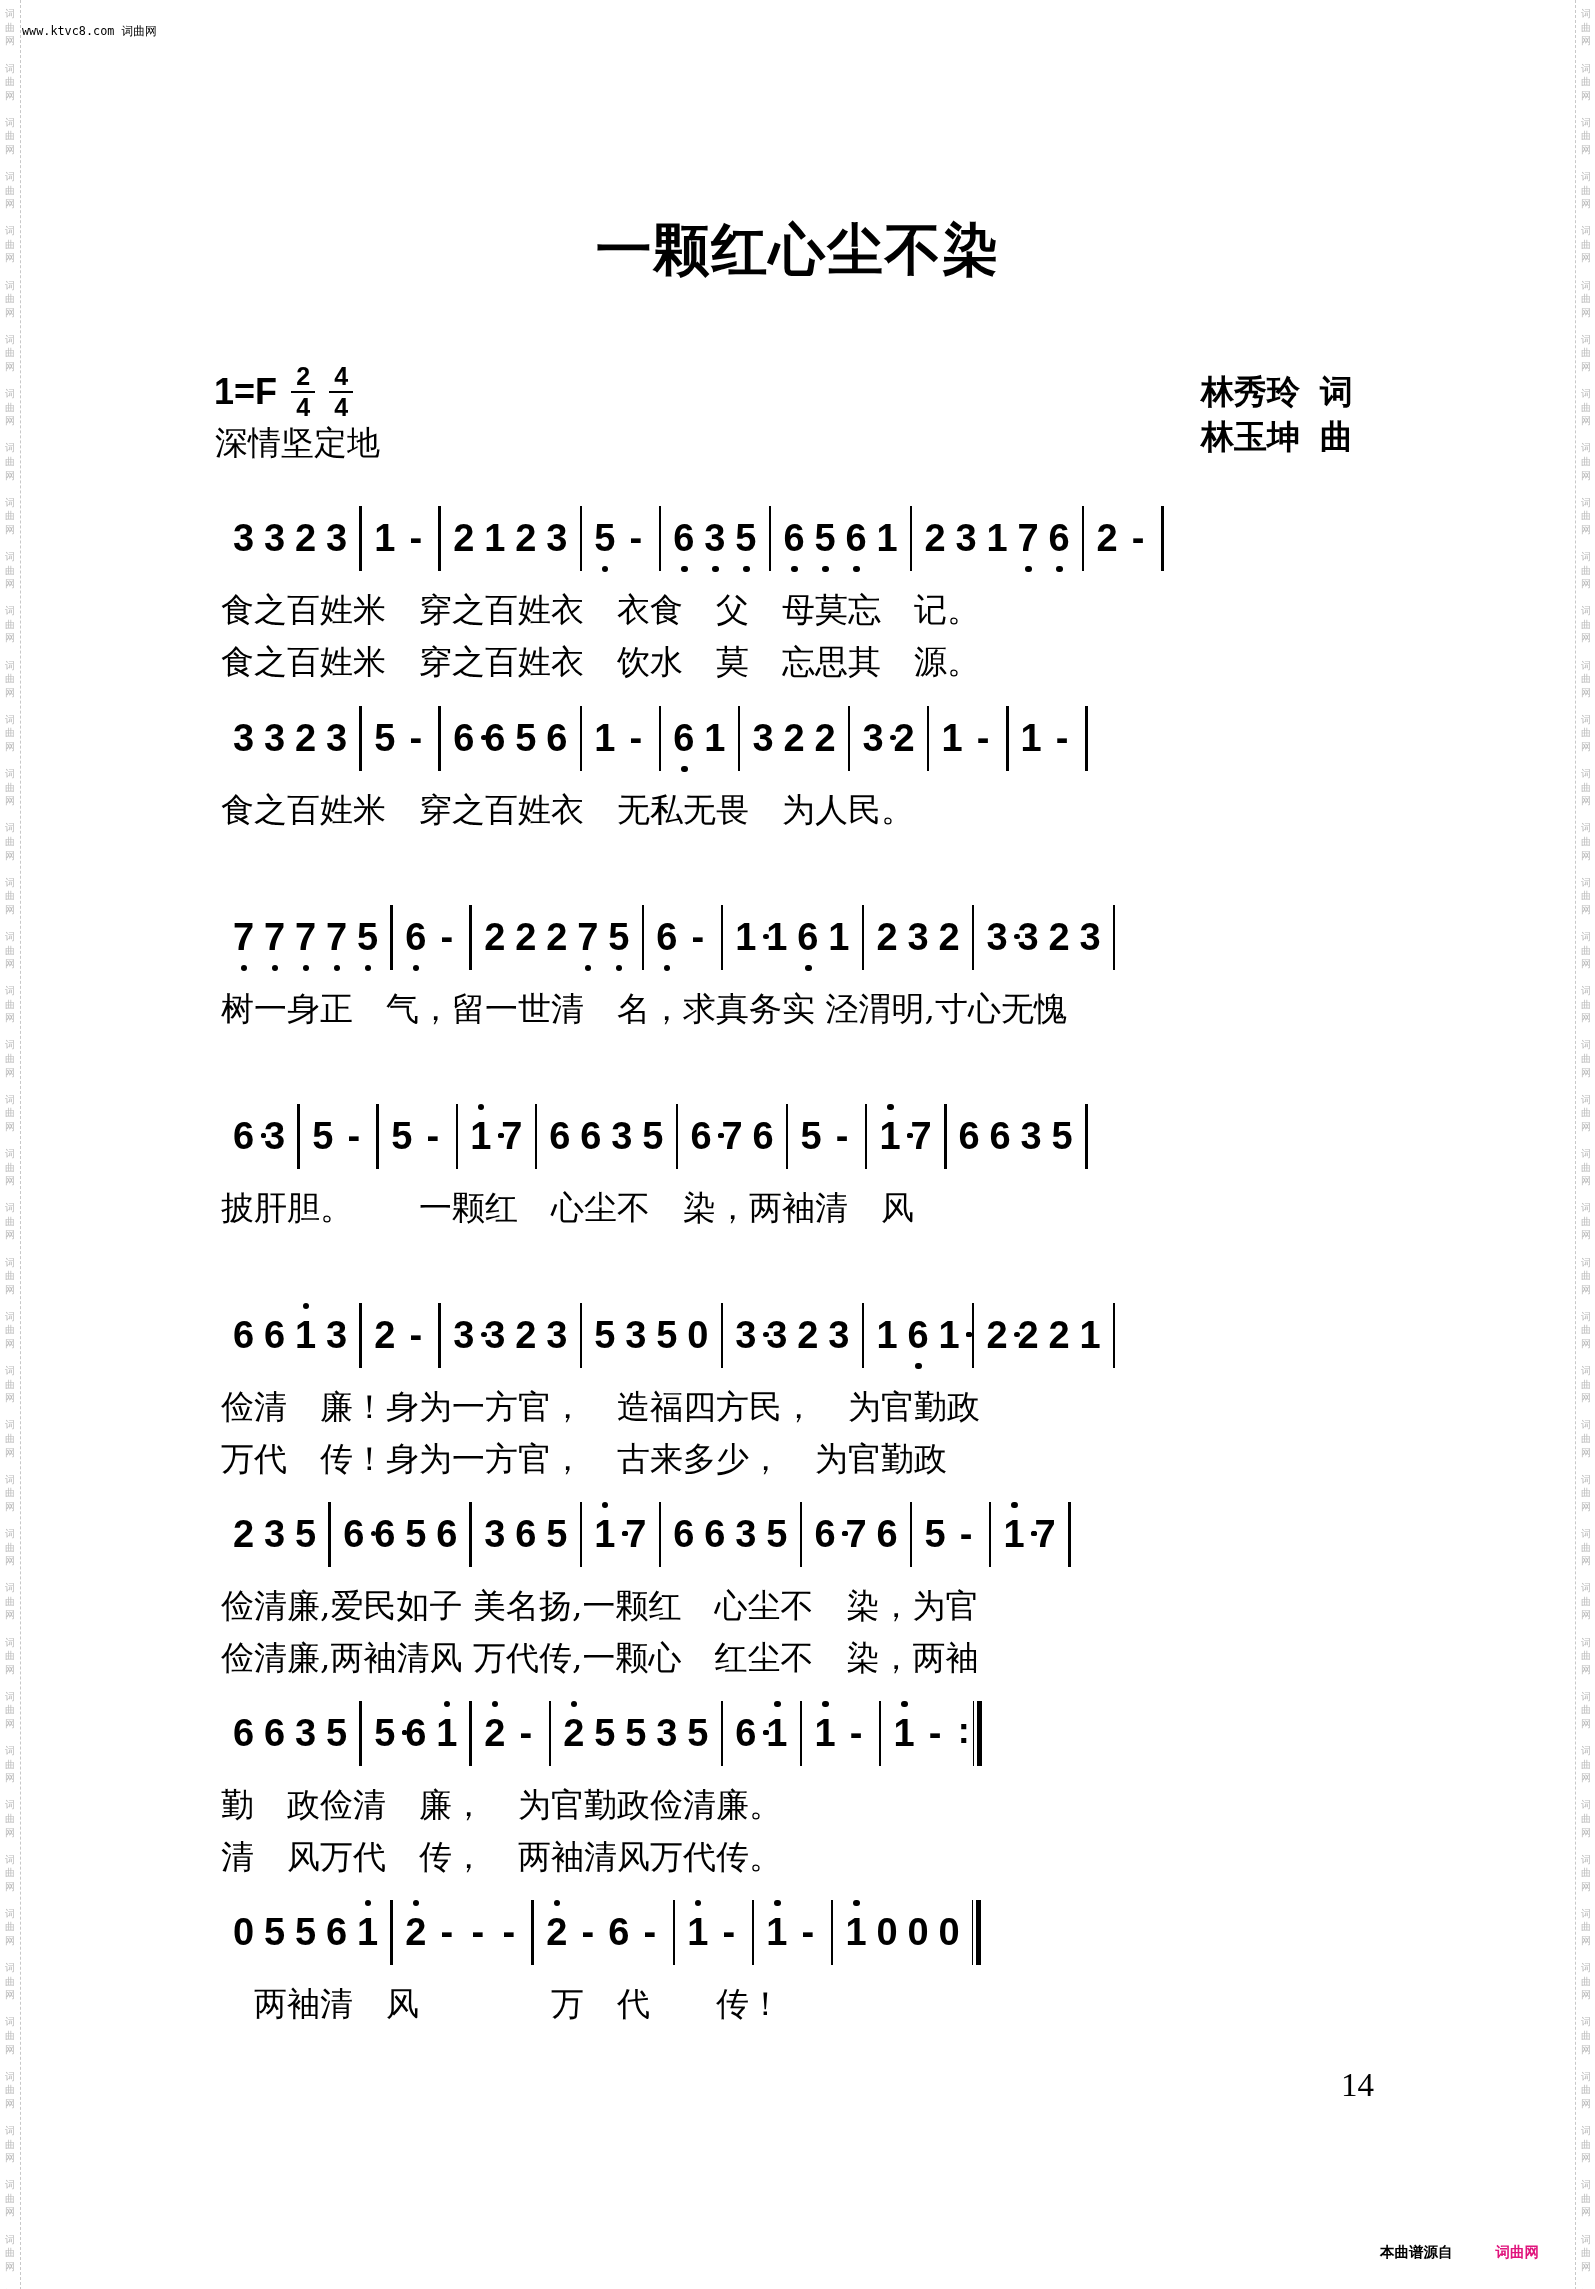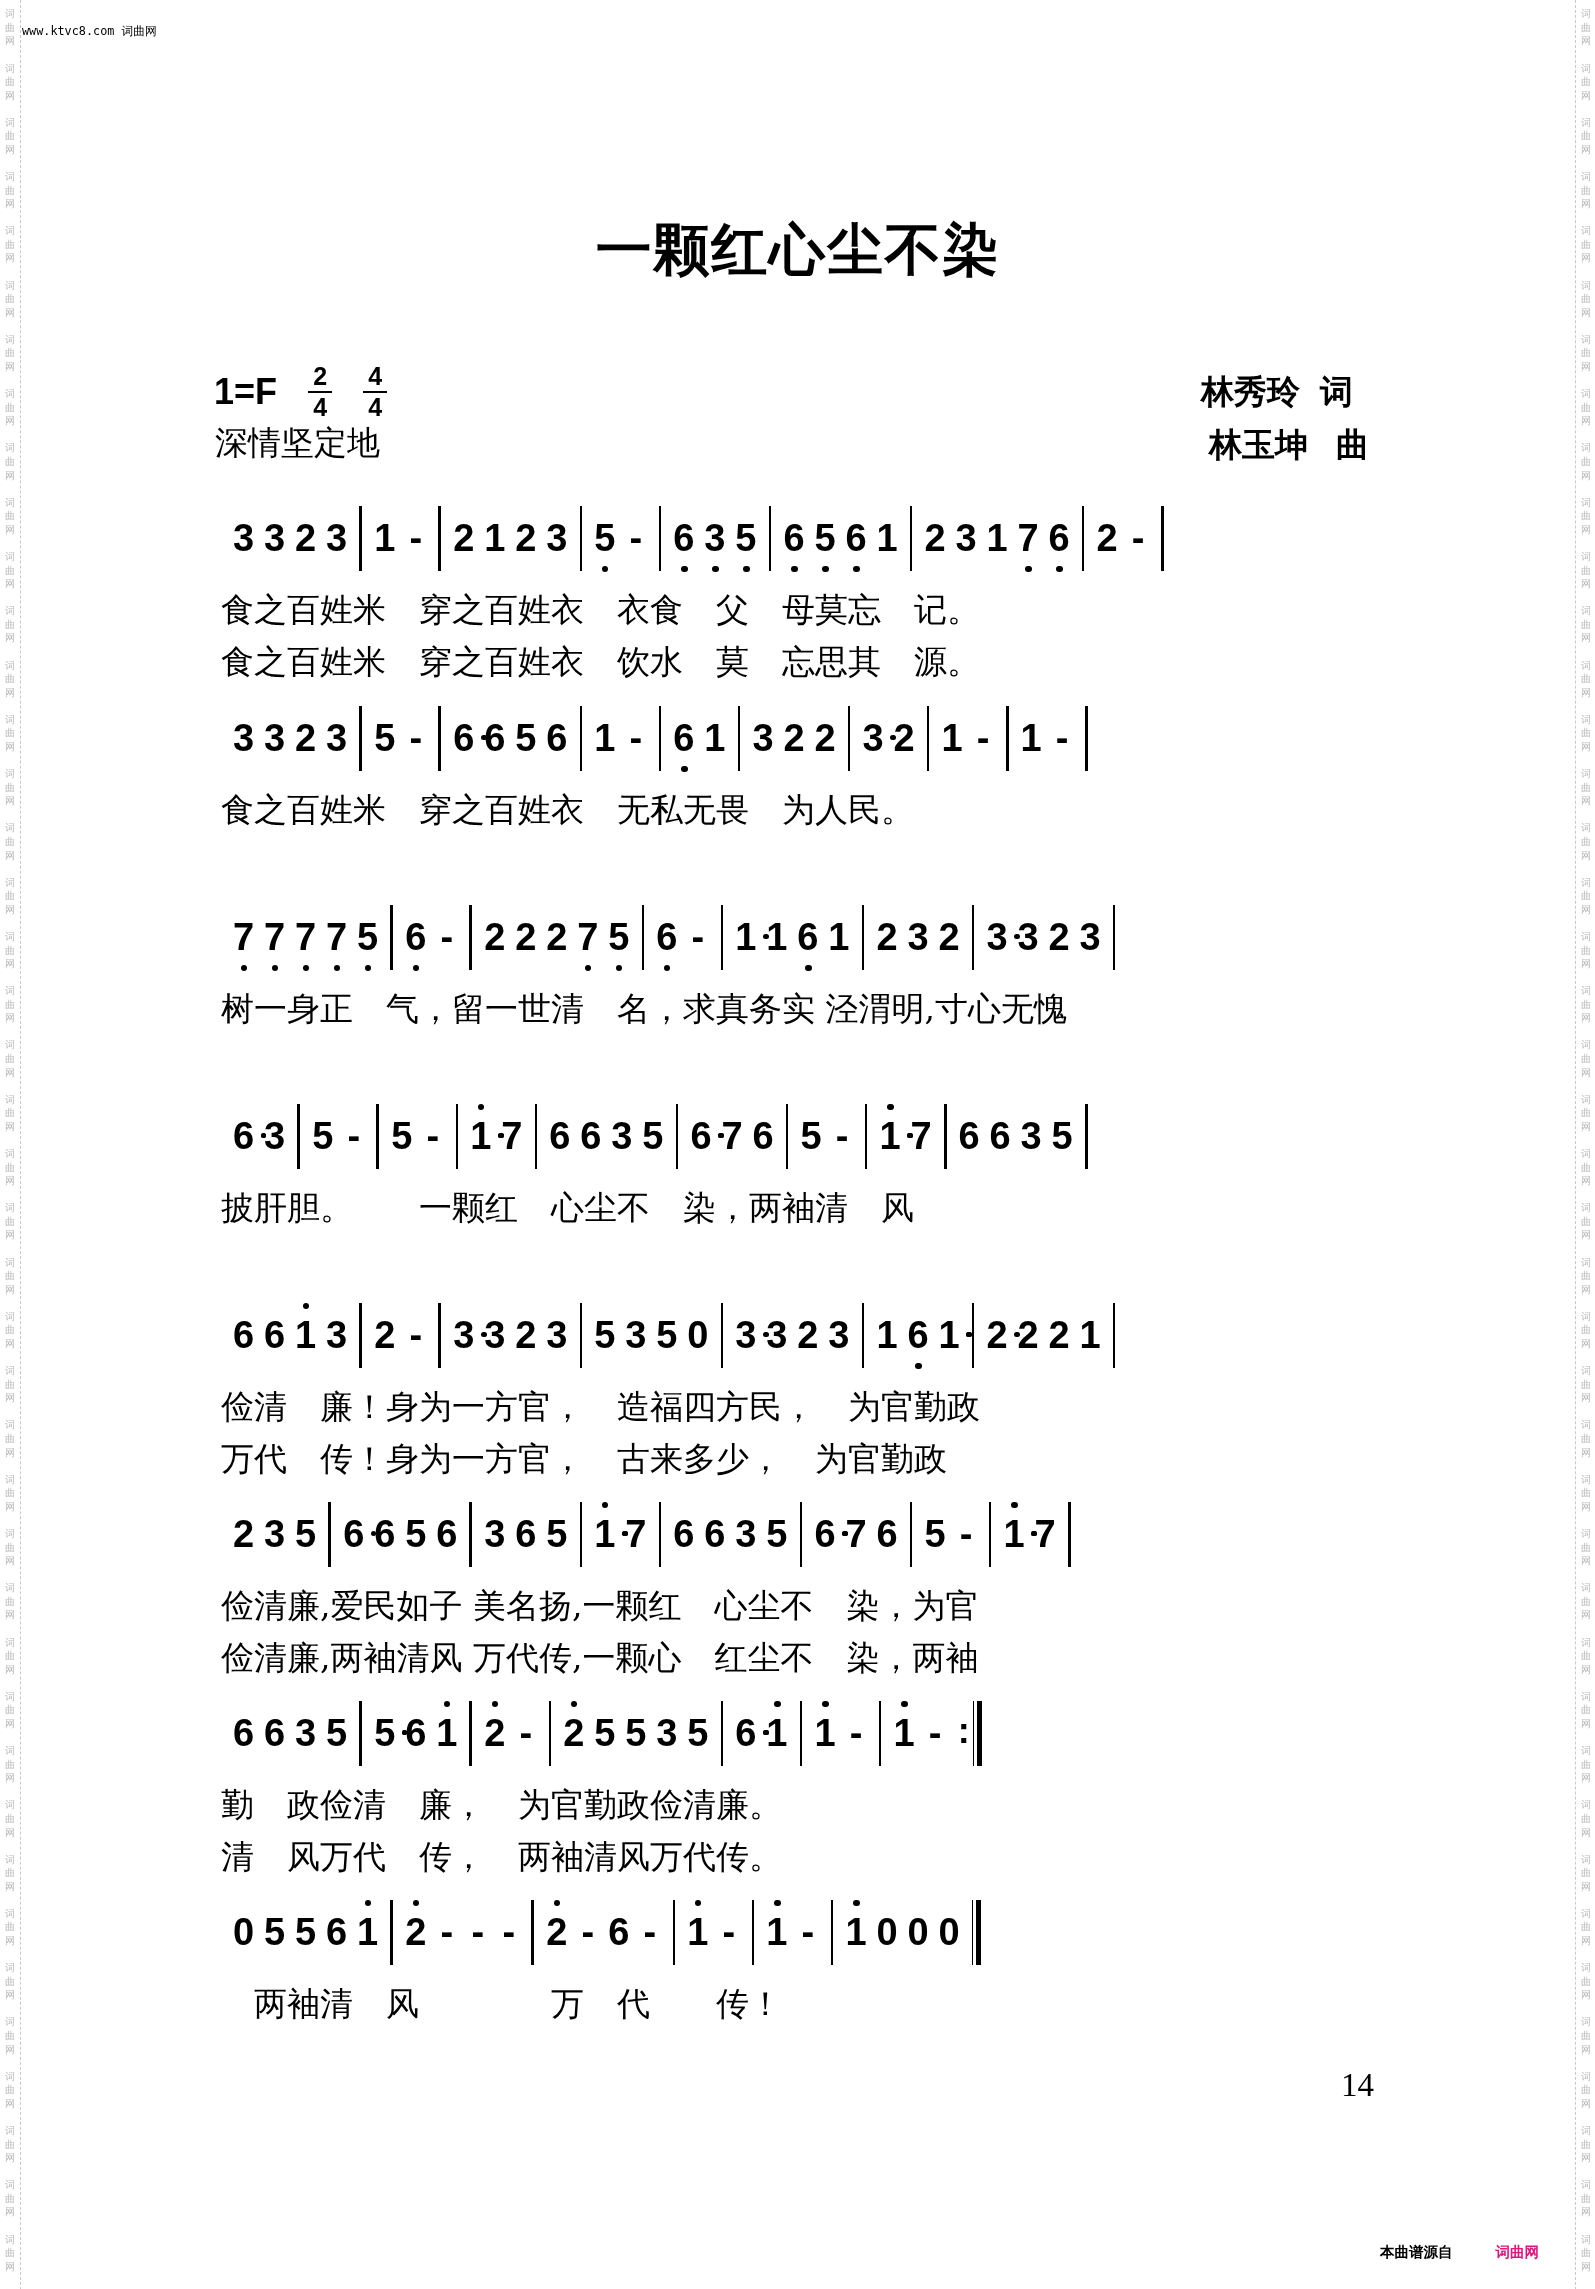--- a/index.html
+++ b/index.html
@@ -3,21 +3,21 @@
 <meta charset="utf-8">
 <style>
   html,body{margin:0;padding:0;background:#fff;}
   body{width:1596px;height:2290px;position:relative;overflow:hidden;font-family:"Liberation Sans","DejaVu Sans",sans-serif;color:#000;}
   .wm-col{position:absolute;top:0;width:20px;height:2290px;}
   .wm-col.left{left:0;border-right:1.8px dashed #c8c8c8;}
   .wm-col.right{right:0;border-left:1.8px dashed #c8c8c8;}
   .wm-col .wm{position:absolute;left:1.8px;width:16.3px;font-size:10px;line-height:13.6px;color:#bbb;text-align:center;font-family:"DejaVu Sans",sans-serif;}
   .site-header{position:absolute;left:22px;top:23.5px;font-size:11.8px;font-family:"DejaVu Sans Mono",monospace;color:#000;}
   .title{position:absolute;left:0;width:1596px;top:213px;text-align:center;font-size:56px;font-weight:bold;font-family:"DejaVu Serif",serif;letter-spacing:1.8px;}
-  .key{position:absolute;left:214px;top:364px;font-size:36px;font-weight:bold;font-family:"Liberation Sans Narrow","Liberation Sans",sans-serif;display:flex;align-items:center;gap:26px;}
+  .key{position:absolute;left:214px;top:364px;font-size:36px;font-weight:bold;font-family:"Liberation Sans Narrow","Liberation Sans",sans-serif;display:flex;align-items:center;gap:9px;}
   .frac{display:inline-flex;flex-direction:column;align-items:center;font-size:25px;line-height:25px;margin-left:5.4px;}
   .frac .bar{width:23.5px;height:2.7px;background:#000;margin:1.8px 0;}
   .tempo{position:absolute;left:215px;top:421px;font-size:33px;font-family:"DejaVu Serif",serif;}
   .credits{position:absolute;left:1201px;top:369px;font-size:33px;font-weight:bold;line-height:45px;}
   .credits div span{display:inline-block;margin-left:20px;}
   .row{position:absolute;left:221px;width:1167px;}
   .staff{position:relative;height:100px;display:flex;align-items:flex-start;}
   .measure{display:flex;align-items:flex-start;padding:0 7.2px;}
   .barline{width:2.7px;height:65px;background:#000;margin-top:18px;flex:none;}
   .barline.double{width:9px;background:transparent;border-left:1.8px solid #000;border-right:5.4px solid #000;box-sizing:border-box;}
@@ -308,21 +308,21 @@
   <span class="frac">
     <span>4</span>
     <span class="bar"></span>
     <span>4</span>
   </span>
 </div>
 <div class="tempo">深情坚定地</div>
 
 <div class="credits">
   <div><span style="margin:0">林秀玲</span><span>词</span></div>
-  <div><span style="margin:8px">林玉坤</span><span>曲</span></div>
+  <div><span style="margin:0">林玉坤</span><span>曲</span></div>
 </div>
 
 <div id="score">
     <div class="row" style="top: 488px;">
       <div class="staff">
         <div class="measure">
           <div class="note">
             <span class="digit">3</span>
           </div>
           <div class="note">

